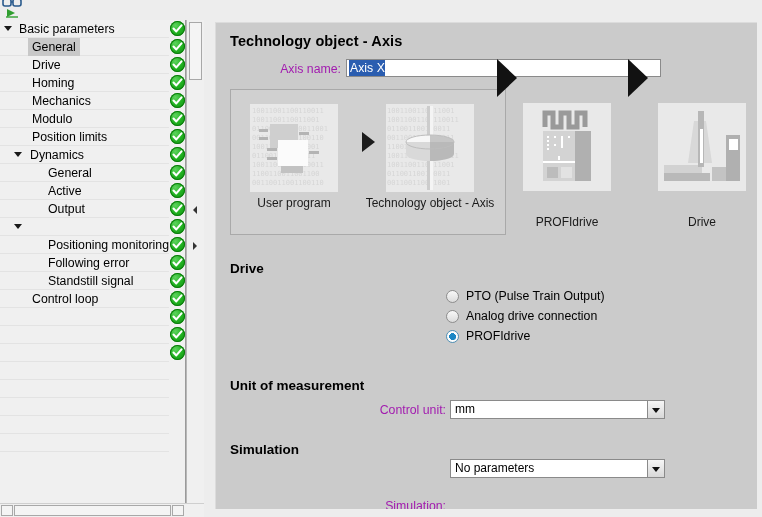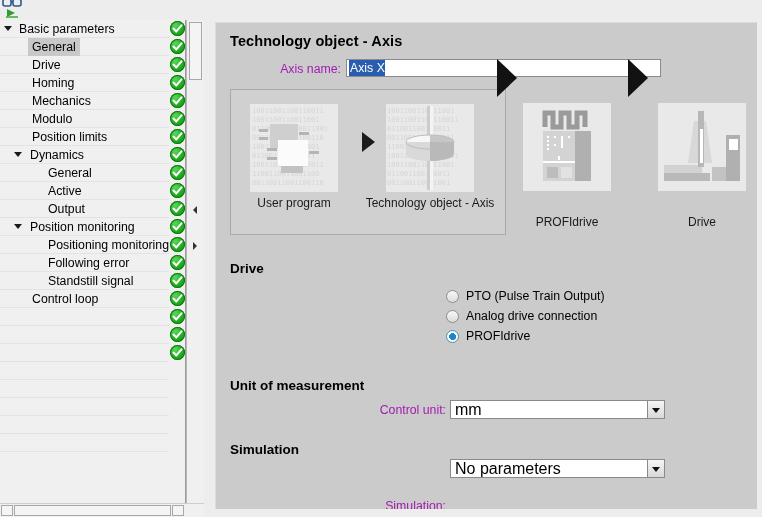--- a/index.html
+++ b/index.html
@@ -155,21 +155,21 @@
     content:"";position:absolute;left:2.5px;top:2.5px;width:6px;height:6px;border-radius:50%;
     background:#1b86c4;
   }
   .radio-row .rl{position:absolute;left:20px;top:0;font-size:12.3px;line-height:17px;white-space:nowrap;}
 
   
   .combo{
     position:absolute;height:19px;background:#fff;
     border:1px solid #8a8a8a;box-sizing:border-box;
   }
-  .combo .val{position:absolute;left:4px;top:0;line-height:17px;font-size:16px;}
+  .combo .val{position:absolute;left:4px;top:0;line-height:17px;font-size:12px;}
   .combo .btn{
     position:absolute;right:0;top:0;width:17px;height:17px;
     background:linear-gradient(#f6f6f6,#d8d8d8);
     border-left:1px solid #8a8a8a;box-sizing:border-box;
   }
   .combo .btn .cv{
     position:absolute;left:4px;top:7px;width:0;height:0;
     border-left:4.5px solid transparent;border-right:4.5px solid transparent;
     border-top:5px solid #111;
   }
@@ -226,21 +226,20 @@
             <span class="lbl">General</span>
           </div>
           <div class="trow lv2">
             <span class="lbl">Active</span>
           </div>
           <div class="trow lv2">
             <span class="lbl">Output</span>
           </div>
           <div class="trow lv1t">
             <div class="tri"></div>
-            <span class="lbl">Position monitoring</span>
           </div>
           <div class="trow lv2">
             <span class="lbl">Positioning monitoring</span>
           </div>
           <div class="trow lv2">
             <span class="lbl">Following error</span>
           </div>
           <div class="trow lv2">
             <span class="lbl">Standstill signal</span>
           </div>

